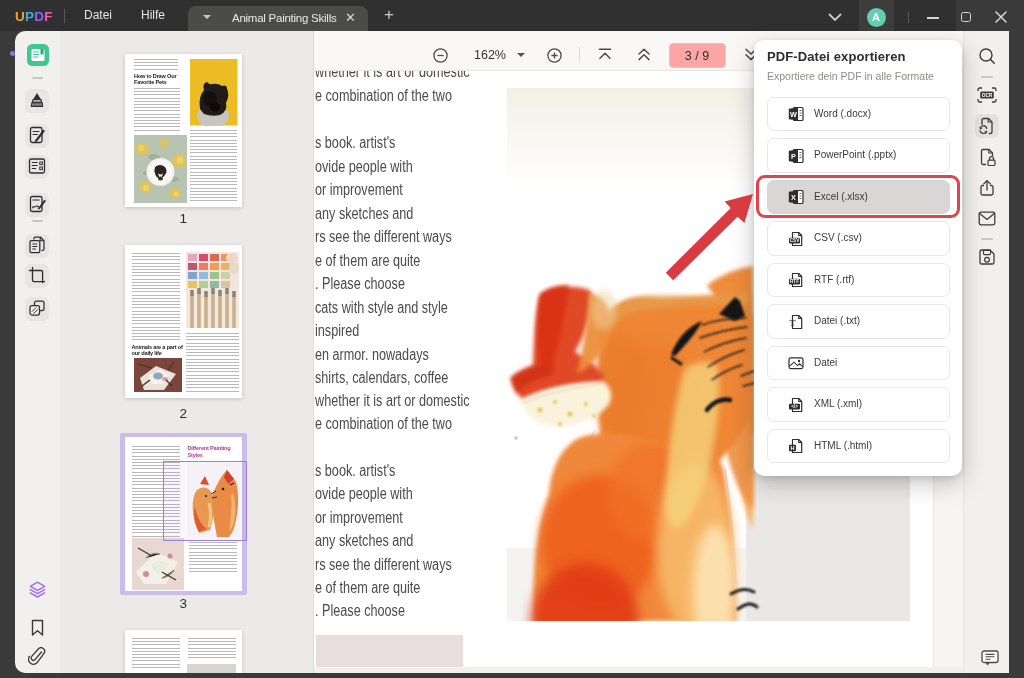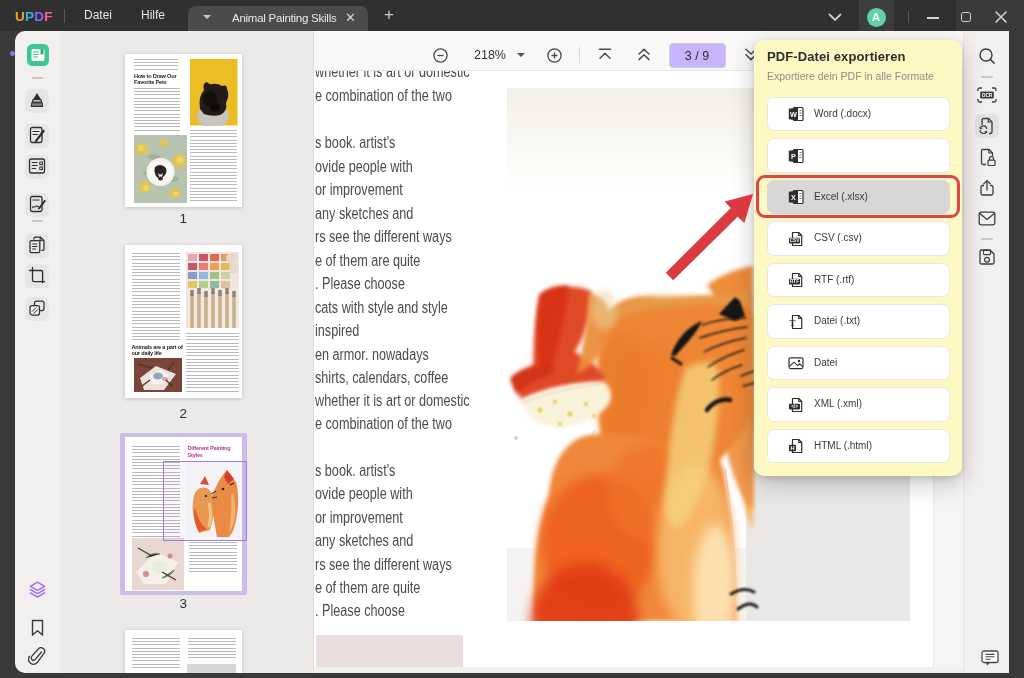--- a/index.html
+++ b/index.html
@@ -28,21 +28,21 @@
   
   #content { position:absolute; left:313.5px; top:31px; width:649.5px; height:642px; background:#f6f5f4; overflow:hidden; }
   #page { position:absolute; left:0; top:0; width:619.5px; height:636px; background:#fff; }
   #botgap { position:absolute; left:0; top:636px; width:649.5px; height:6px; background:#f1f0ef; }
   #toolbar { position:absolute; left:0; top:0; width:649.5px; height:40px; background:#f9f8f7; border-bottom:1px solid #e6e5e4; z-index:20; }
   .line { position:absolute; left:1.5px; height:24px; line-height:24px; font-size:16px; color:#4b4b4b; white-space:nowrap; }
   .line span { display:inline-block; transform:scaleX(.79); transform-origin:0 50%; }
   
   #rightstrip { position:absolute; left:963px; top:31px; width:46px; height:642px; background:#f1f0ef; border-left:1px solid #e6e5e4; }
   
-  #panel { position:absolute; left:754px; top:40px; width:208px; height:436px; background:#fef9c3; border-radius:10px; box-shadow:0 8px 24px rgba(0,0,0,.22), 0 2px 6px rgba(0,0,0,.12); z-index:30; }
+  #panel { position:absolute; left:754px; top:40px; width:208px; height:436px; background:#ffffff; border-radius:10px; box-shadow:0 8px 24px rgba(0,0,0,.22), 0 2px 6px rgba(0,0,0,.12); z-index:30; }
   #panel h1 { position:absolute; left:13px; top:9px; font-size:13px; color:#2d2d2d; letter-spacing:.1px; }
   #panel h2 { position:absolute; left:13px; top:30px; font-size:10.5px; font-weight:normal; color:#8f8d8b; }
   .ebtn { position:absolute; left:13px; width:183px; height:34.5px; background:#fff; border:1px solid #e8e7e6; border-radius:7px; }
   .ebtn .lb { position:absolute; left:46px; top:0; height:32.5px; line-height:32.5px; font-size:10px; color:#3a3a3a; }
   .ebtn svg { position:absolute; left:20px; top:8.5px; }
   #redring { position:absolute; left:2px; top:135px; width:204px; height:43px; border:3px solid #e2434b; border-radius:9px; z-index:5; }
   h1,h2 { margin:0; }
   .sqbg { position:absolute; left:10px; width:24px; height:24px; background:#e7e6e5; border-radius:6px; }
 </style>
 </head>
@@ -407,35 +407,35 @@
       <div class="line" style="top:498px;"><span>any sketches and</span></div>
       <div class="line" style="top:522px;"><span>rs see the different ways</span></div>
       <div class="line" style="top:545px;"><span>e of them are quite</span></div>
       <div class="line" style="top:568px;"><span>. Please choose</span></div>
     </div>
     <div id="toolbar">
   <svg class="abs" style="left:119px; top:16.5px;" width="15" height="15">
         <circle cx="7.5" cy="7.5" r="6.6" fill="none" stroke="#4c4c4c" stroke-width="1.3"></circle>
         <path d="M4.4 7.5 h6.2" stroke="#4c4c4c" stroke-width="1.3"></path>
       </svg>
-  <div class="abs" style="left:150px; top:17px; width:53px; text-align:center; font-size:12.5px; color:#333;">218%</div>
+  <div class="abs" style="left:150px; top:17px; width:53px; text-align:center; font-size:12.5px; color:#333;">162%</div>
   <div class="abs" style="left:203px; top:21.5px; width:0; height:0; border-left:4px solid transparent; border-right:4px solid transparent; border-top:4.5px solid #555;"></div>
   <svg class="abs" style="left:233.5px; top:16.5px;" width="15" height="15">
         <circle cx="7.5" cy="7.5" r="6.6" fill="none" stroke="#4c4c4c" stroke-width="1.3"></circle>
         <path d="M4.4 7.5 h6.2 M7.5 4.4 v6.2" stroke="#4c4c4c" stroke-width="1.3"></path>
       </svg>
   <div class="abs" style="left:265px; top:16px; width:1px; height:15px; background:#d9d8d7;"></div>
   <svg class="abs" style="left:284.5px; top:17px;" width="14" height="12">
         <path d="M1.5 1.2 h11" stroke="#4c4c4c" stroke-width="1.5" stroke-linecap="round"></path>
         <path d="M2 10.2 L7 5.2 L12 10.2" fill="none" stroke="#4c4c4c" stroke-width="1.5" stroke-linecap="round" stroke-linejoin="round"></path>
       </svg>
   <svg class="abs" style="left:323.5px; top:16px;" width="14" height="15">
         <path d="M2 7 L7 2.2 L12 7 M2 12.6 L7 7.8 L12 12.6" fill="none" stroke="#4c4c4c" stroke-width="1.5" stroke-linecap="round" stroke-linejoin="round"></path>
       </svg>
-  <div class="abs" style="left:355px; top:12px; width:57px; height:25px; background:#c4b5fd; border:1px solid #cfcfce; border-radius:4px; text-align:center; line-height:24px; font-size:12.5px; color:#2e2e2e;">3 / 9</div>
+  <div class="abs" style="left:355px; top:12px; width:57px; height:25px; background:#fca5a5; border:1px solid #cfcfce; border-radius:4px; text-align:center; line-height:24px; font-size:12.5px; color:#2e2e2e;">3 / 9</div>
   <svg class="abs" style="left:430.5px; top:16px;" width="14" height="15">
         <path d="M2 2.2 L7 7 L12 2.2 M2 7.8 L7 12.6 L12 7.8" fill="none" stroke="#4c4c4c" stroke-width="1.5" stroke-linecap="round" stroke-linejoin="round"></path>
       </svg>
 </div>
   </div>
 
   <div id="rightstrip">
   <svg class="abs" style="left:14px; top:16px;" width="18" height="18" viewBox="0 0 18 18">
       <circle cx="8" cy="8" r="6" fill="none" stroke="#3d3d3d" stroke-width="1.4"></circle>
       <path d="M12.5 12.5 L16.2 16.2" stroke="#3d3d3d" stroke-width="1.5" stroke-linecap="round"></path>
@@ -496,20 +496,21 @@
         </svg>
         <div class="lb">Word (.docx)</div>
       </div>
       <div class="ebtn" style="top:98px;">
         <svg width="16" height="16" viewBox="0 0 16 16">
           <rect x="5.5" y="1.5" width="9.5" height="13" rx="1" fill="#fff" stroke="#2e2e2e" stroke-width="1.2"></rect>
           <path d="M11.5 4.5h2M11.5 7h2M11.5 9.5h2" stroke="#2e2e2e" stroke-width="0.7"></path>
           <path d="M0.8 2.8 L10 1.6 V14.4 L0.8 13.2 Z" fill="#2e2e2e"></path>
           <text x="5.3" y="10.6" font-size="7.2" font-weight="bold" fill="#fff" text-anchor="middle" font-family="Liberation Sans">P</text>
         </svg>
+        <div class="lb">PowerPoint (.pptx)</div>
       </div>
       <div class="ebtn" style="top:139.5px;background:#d8d7d6; border-color:#d8d7d6;">
         <svg width="16" height="16" viewBox="0 0 16 16">
           <rect x="5.5" y="1.5" width="9.5" height="13" rx="1" fill="#fff" stroke="#2e2e2e" stroke-width="1.2"></rect>
           <path d="M11.5 4.5h2M11.5 7h2M11.5 9.5h2" stroke="#2e2e2e" stroke-width="0.7"></path>
           <path d="M0.8 2.8 L10 1.6 V14.4 L0.8 13.2 Z" fill="#2e2e2e"></path>
           <text x="5.3" y="10.6" font-size="7.2" font-weight="bold" fill="#fff" text-anchor="middle" font-family="Liberation Sans">X</text>
         </svg>
         <div class="lb">Excel (.xlsx)</div>
       </div>

